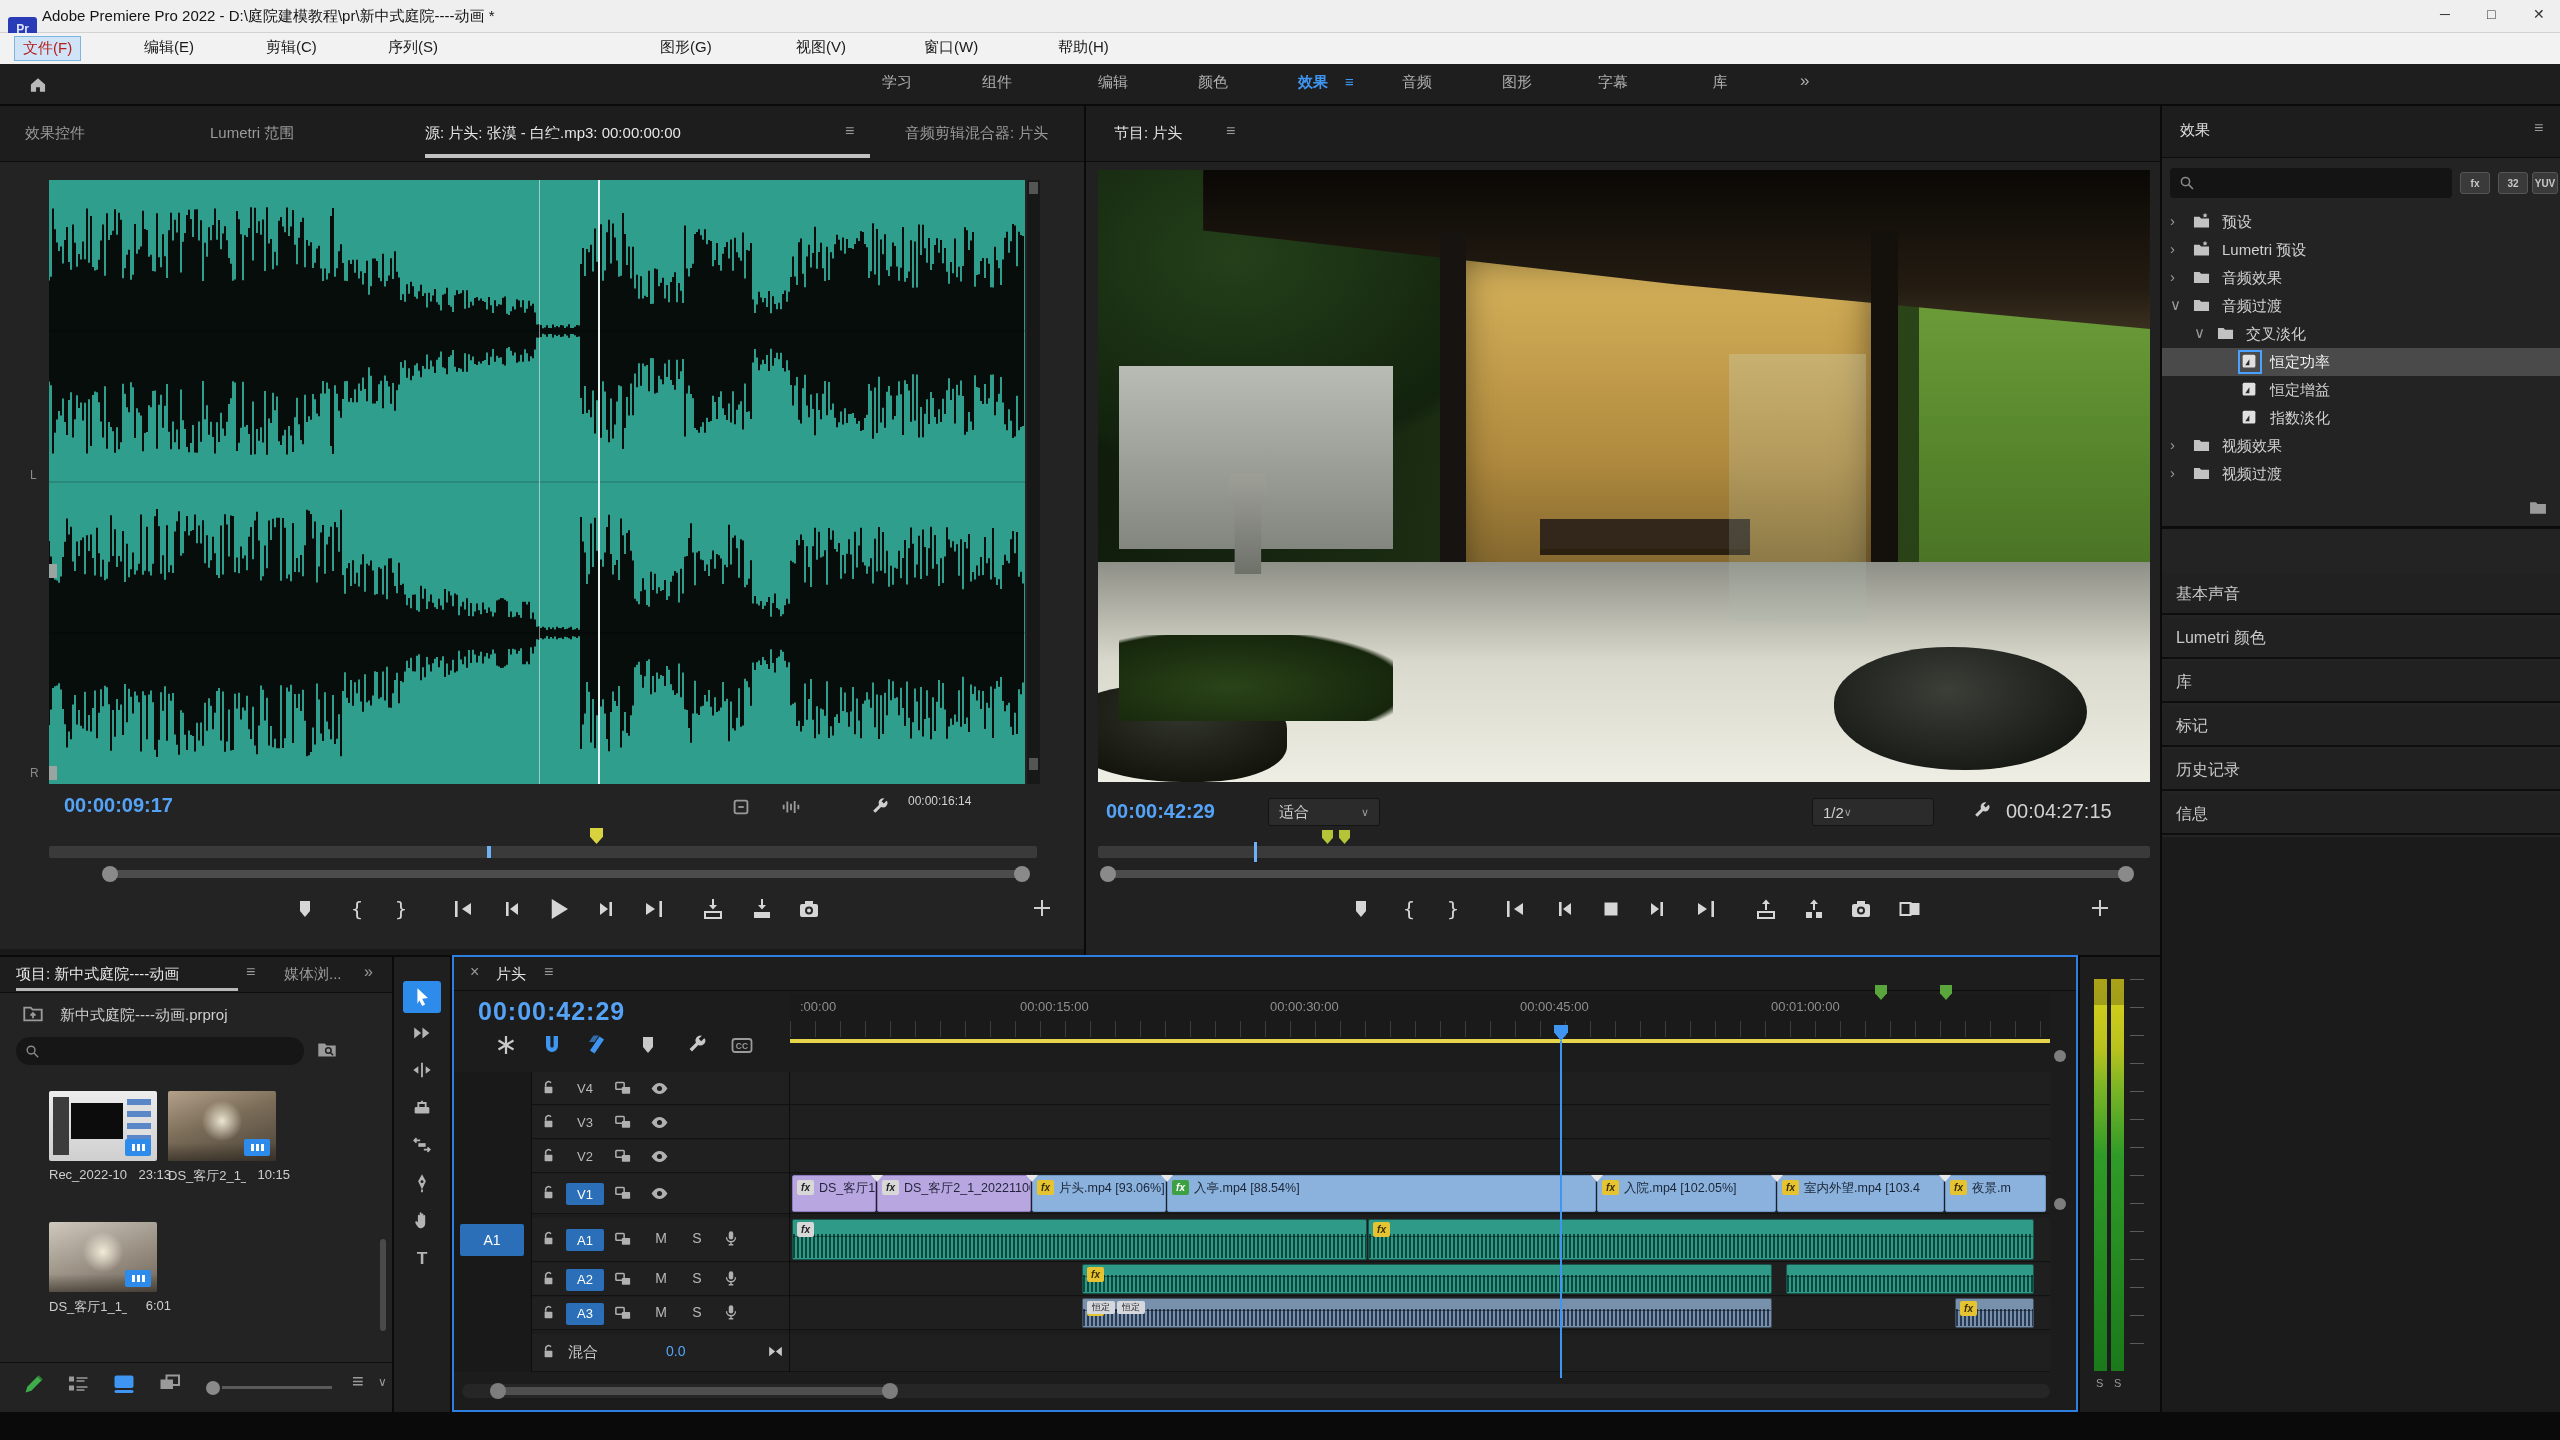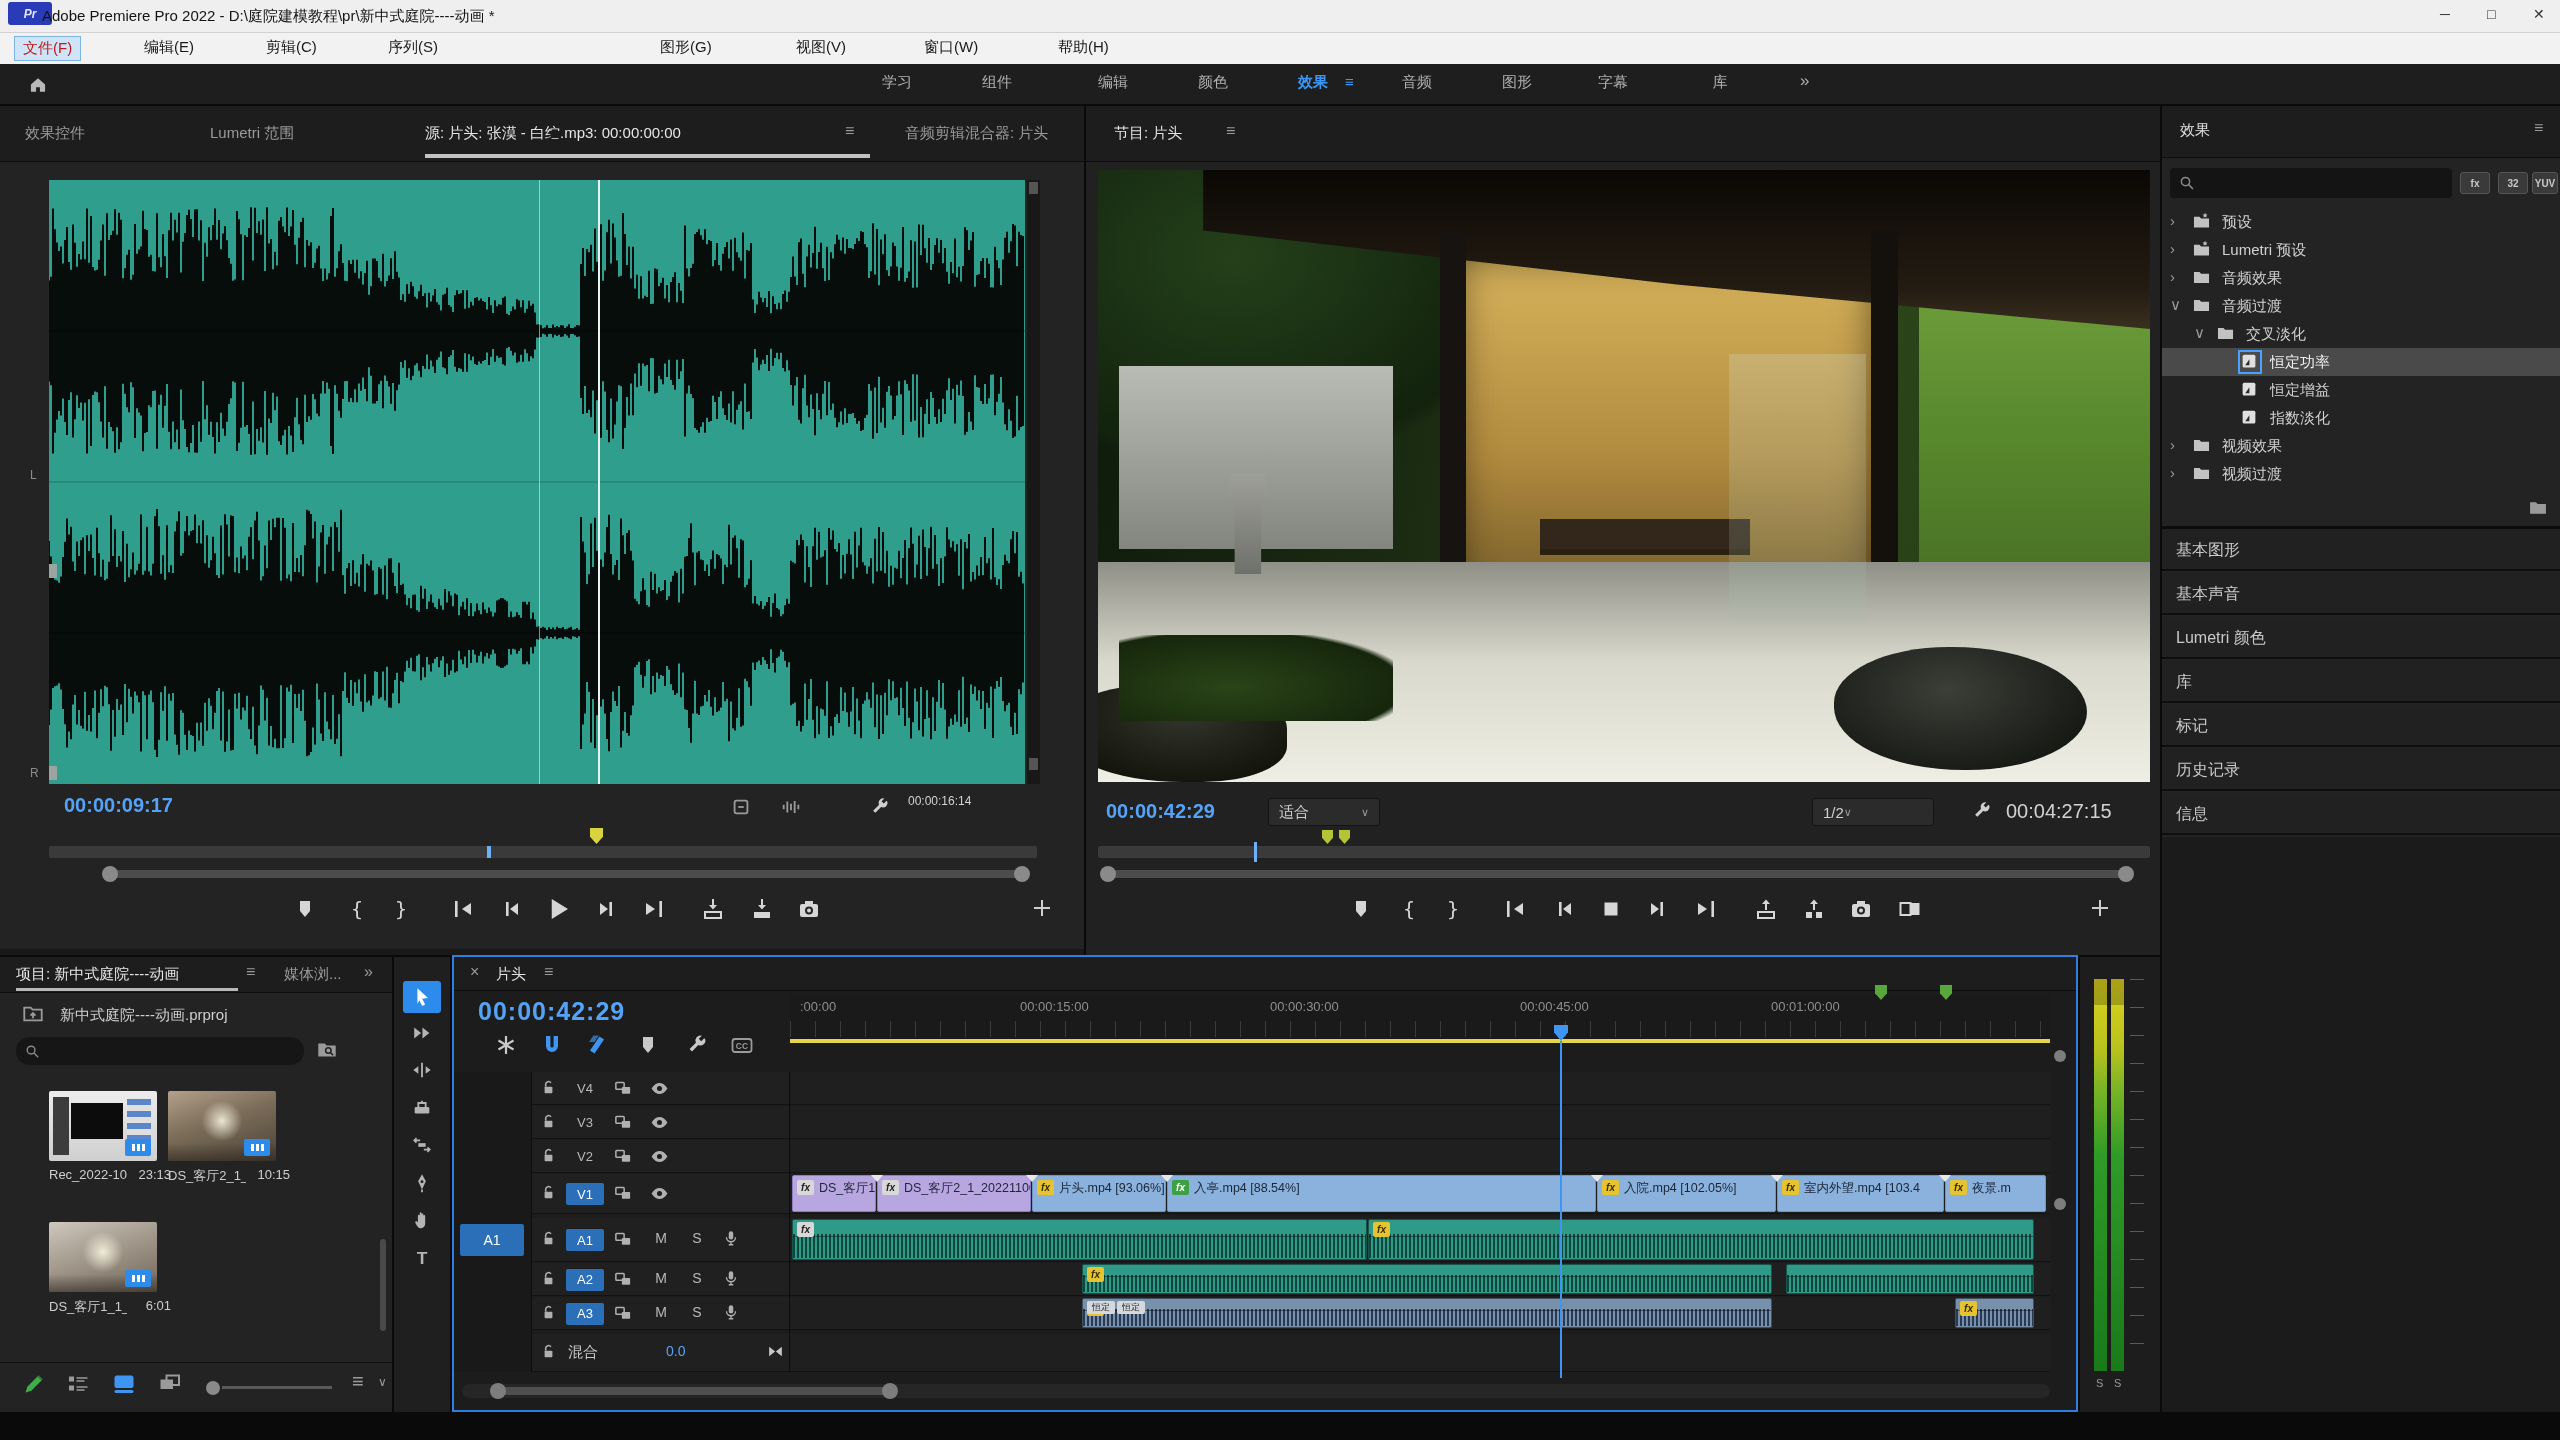--- a/index.html
+++ b/index.html
@@ -9,22 +9,22 @@
   #root .abs{position:absolute;box-sizing:border-box;}
   .tc-blue{color:#55a3f7;font-weight:bold;}
   svg{display:block;}
 </style>
 </head>
 <body>
 
 <div id="root">
 
   <div class="abs" id="titlebar" style="left:0;top:0;width:2560px;height:33px;background:#efefef;border-bottom:1px solid #d2d2d2;">
-    <span class="abs" style="left:8px;top:2px;width:44px;height:23px;background:#2a3bb8;color:#dfe6ff;font-size:12px;font-weight:bold;
-                 display:flex;align-items:center;justify-content:center;border-radius:3px;font-style:italic;">Pr</span>
+    <span class="abs" style="left:8px;top:17px;width:29px;height:23px;background:#2a3bb8;color:#dfe6ff;font-size:12px;font-weight:bold;
+                 display:flex;align-items:center;justify-content:center;border-radius:3px;">Pr</span>
     <span class="abs" style="left:42px;top:7px;font-size:15px;color:#141414;white-space:nowrap;">Adobe Premiere Pro 2022 - D:\庭院建模教程\pr\新中式庭院----动画 *</span>
     <span class="abs" style="left:2440px;top:6px;font-size:14px;color:#333;">─</span>
     <span class="abs" style="left:2487px;top:6px;font-size:14px;color:#333;">□</span>
     <span class="abs" style="left:2533px;top:6px;font-size:14px;color:#333;">✕</span>
   </div>
 
   <div class="abs" id="menubar" style="left:0;top:33px;width:2560px;height:31px;background:#f2f2f2;">
       <div class="abs" style="left: 14px; top: 3px; padding: 2px 8px; font-size: 15px; color: #b91c1c; white-space: nowrap; background: rgb(207, 228, 247); border: 1px solid rgb(125, 180, 224);">文件(F)</div>
       <div class="abs" style="left: 136px; top: 3px; padding: 2px 8px; font-size: 15px; color: rgb(26, 26, 26); white-space: nowrap;">编辑(E)</div>
       <div class="abs" style="left: 258px; top: 3px; padding: 2px 8px; font-size: 15px; color: rgb(26, 26, 26); white-space: nowrap;">剪辑(C)</div>
@@ -404,23 +404,20 @@
         </div>
         <div class="abs" style="left: 60px; top: 5px; font-size: 15px; color: rgb(210, 210, 210); white-space: nowrap;">视频过渡</div>
       </div>
       <div class="abs" style="left: 0px; top: 388px; width: 398px; height: 30px; background: rgb(35, 35, 35);"></div>
       <div class="abs" style="left: 366px; top: 392px; width: 22px; height: 22px;">
         <svg width="20" height="20" viewBox="0 0 24 24" xmlns="http://www.w3.org/2000/svg">
           <path d="M2.5 5h7l2 2.2h10V19h-19z" fill="#9a9a9a"></path>
         </svg>
       </div>
       <div class="abs" style="left: 0px; top: 420px; width: 398px; height: 3px; background: rgb(12, 12, 12);"></div>
-      <div class="abs" style="left: 0px; top: 423px; width: 398px; height: 42px; background: rgb(33, 33, 33); border-bottom: 2px solid rgb(14, 14, 14);">
-        <div class="abs" style="left: 14px; top: 11px; font-size: 16px; color: rgb(201, 201, 201); white-space: nowrap;">基本图形</div>
-      </div>
       <div class="abs" style="left: 0px; top: 467px; width: 398px; height: 42px; background: rgb(33, 33, 33); border-bottom: 2px solid rgb(14, 14, 14);">
         <div class="abs" style="left: 14px; top: 11px; font-size: 16px; color: rgb(201, 201, 201); white-space: nowrap;">基本声音</div>
       </div>
       <div class="abs" style="left: 0px; top: 511px; width: 398px; height: 42px; background: rgb(33, 33, 33); border-bottom: 2px solid rgb(14, 14, 14);">
         <div class="abs" style="left: 14px; top: 11px; font-size: 16px; color: rgb(201, 201, 201); white-space: nowrap;">Lumetri 颜色</div>
       </div>
       <div class="abs" style="left: 0px; top: 555px; width: 398px; height: 42px; background: rgb(33, 33, 33); border-bottom: 2px solid rgb(14, 14, 14);">
         <div class="abs" style="left: 14px; top: 11px; font-size: 16px; color: rgb(201, 201, 201); white-space: nowrap;">库</div>
       </div>
       <div class="abs" style="left: 0px; top: 599px; width: 398px; height: 42px; background: rgb(33, 33, 33); border-bottom: 2px solid rgb(14, 14, 14);">

